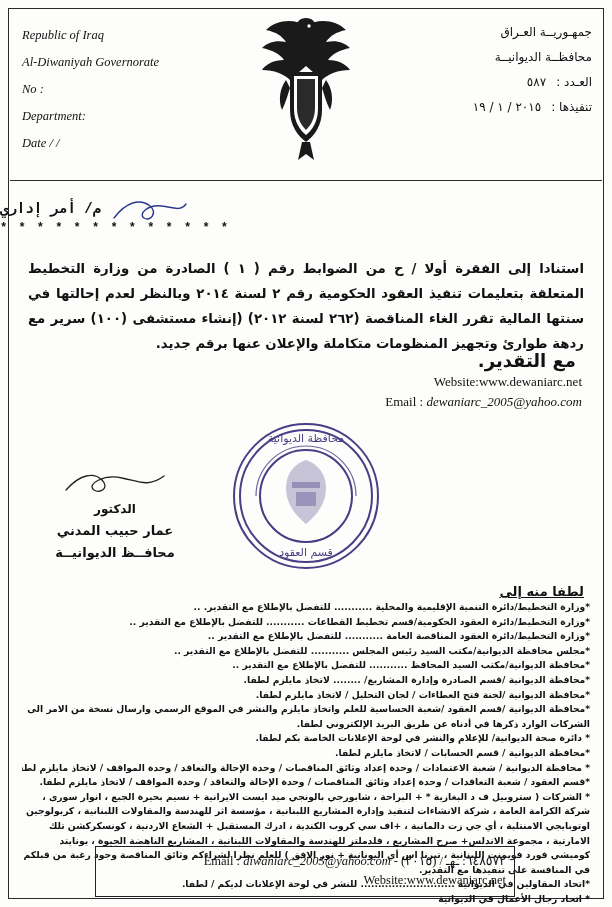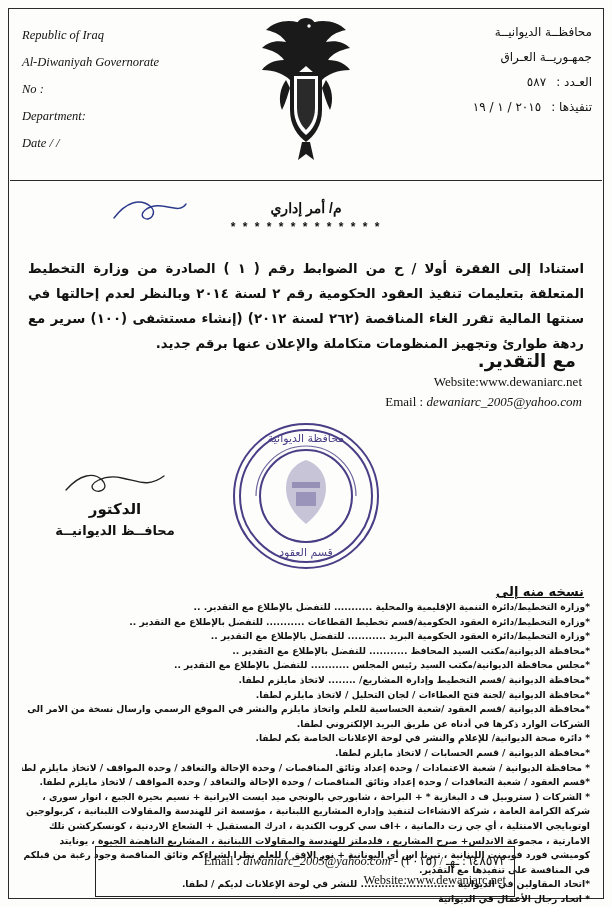--- a/index.html
+++ b/index.html
@@ -52,23 +52,23 @@
     width:96px;height:150px;
     text-align:center;
   }
   .rule{
     position:absolute;left:10px;right:10px;top:180px;
     border-top:1.4px solid #2a2a2a;
   }
   
   .subject{
     position:absolute;left:0;right:0;top:200px;
-    text-align:center;
-    direction:rtl;
-    font-family:Liberation Sans, sans-serif;
+    text-align:left;
+    direction:rtl;
+    font-family:Liberation Mono, monospace;
     font-size:14px;
     font-weight:bold;
   }
   .subject .stars{
     display:block;
     font-size:12px;
     letter-spacing:2px;
     margin-top:4px;
   }
   .signature-scribble{
@@ -105,21 +105,21 @@
   .signer{
     position:absolute;left:20px;top:470px;width:190px;
     text-align:center;
     direction:rtl;
     font-family:"DejaVu Sans", sans-serif;
     font-size:13px;
     line-height:22px;
     font-weight:bold;
   }
   .signer .sig-mark{display:block;height:28px;}
-  .signer .title{font-size:15px;}
+  .signer .title{font-size:12px;}
   
   .dist-title{
     position:absolute;right:28px;top:584px;
     direction:rtl;
     font-family:"DejaVu Sans", sans-serif;
     font-size:13px;font-weight:bold;
     text-decoration:underline;
   }
   .dist{
     position:absolute;left:22px;right:22px;top:600px;
@@ -178,22 +178,22 @@
 
           <path d="M44 128 L52 128 L56 146 L48 140 L40 146 Z"></path>
 
           <path d="M28 66 C 22 74, 20 86, 24 96 C 28 88, 30 80, 32 74 Z"></path>
           <path d="M68 66 C 74 74, 76 86, 72 96 C 68 88, 66 80, 64 74 Z"></path>
         </g>
       </svg>
     </div>
 
     <div class="hdr-right">
+      <div class="sp">جمهـوريــة العـراق</div>
       <div class="sp">محافظــة الديوانيــة</div>
-      <div class="sp">جمهـوريــة العـراق</div>
       <div class="num-line">
         <span>العـدد :</span>
         <span>٥٨٧</span>
       </div>
       <div class="num-line">
         <span>تنفيذها :</span>
         <span>٢٠١٥ / ١ / ١٩</span>
       </div>
     </div>
   </div>
@@ -243,31 +243,32 @@
     </svg>
   </div>
 
   <div class="signer">
     <span class="sig-mark">
       <svg width="110" height="26" viewBox="0 0 110 26">
         <path d="M6 20 C 20 4, 34 2, 42 10 C 50 18, 40 24, 34 20 C 26 14, 44 4, 62 8 C 78 11, 88 18, 104 6" stroke="#222" stroke-width="1.3" fill="none" stroke-linecap="round"></path>
       </svg>
     </span>
     <div class="title">الدكتور</div>
+    <div>عمار حبيب المدني</div>
     <div>محافــظ الديوانيــة</div>
   </div>
 
-  <div class="dist-title">نسخه منه إلى</div>
+  <div class="dist-title">لطفا منه إلى</div>
   <div class="dist">
     <div>*وزارة التخطيط/دائرة التنمية الإقليمية والمحلية ........... للتفضل بالإطلاع مع التقدير. ..</div>
     <div>*وزارة التخطيط/دائرة العقود الحكومية/قسم تخطيط القطاعات ........... للتفضل بالإطلاع مع التقدير ..</div>
-    <div>*وزارة التخطيط/دائرة العقود الحكومية البريد ........... للتفضل بالإطلاع مع التقدير ..</div>
+    <div>*وزارة التخطيط/دائرة العقود المناقصة العامة ........... للتفضل بالإطلاع مع التقدير ..</div>
+    <div>*مجلس محافظة الديوانية/مكتب السيد رئيس المجلس ........... للتفضل بالإطلاع مع التقدير ..</div>
     <div>*محافظة الديوانية/مكتب السيد المحافظ ........... للتفضل بالإطلاع مع التقدير ..</div>
-    <div>*مجلس محافظة الديوانية/مكتب السيد رئيس المجلس ........... للتفضل بالإطلاع مع التقدير ..</div>
-    <div>*محافظة الديوانية /قسم التخطيط وإدارة المشاريع/ ........ لاتخاذ مايلزم لطفا.</div>
+    <div>*محافظة الديوانية /قسم الصادرة وإدارة المشاريع/ ........ لاتخاذ مايلزم لطفا.</div>
     <div>*محافظة الديوانية /لجنة فتح العطاءات / لجان التحليل / لاتخاذ مايلزم لطفا.</div>
     <div class="wrap">*محافظة الديوانية /قسم العقود /شعبة الحساسية للعلم واتخاذ مايلزم والنشر في الموقع الرسمي وارسال نسخة من الامر الى الشركات الوارد ذكرها في أدناه عن طريق البريد الإلكتروني لطفا.</div>
     <div>* دائرة صحة الديوانية/ للإعلام والنشر في لوحة الإعلانات الخاصة بكم لطفا.</div>
     <div>*محافظة الديوانية / قسم الحسابات / لاتخاذ مايلزم لطفا.</div>
     <div>* محافظة الديوانية / شعبة الاعتمادات / وحدة إعداد وثائق المناقصات / وحدة الإحالة والتعاقد / وحدة المواقف / لاتخاذ مايلزم لطفا.</div>
     <div>*قسم العقود / شعبة التعاقدات / وحدة إعداد وثائق المناقصات / وحدة الإحالة والتعاقد / وحدة المواقف / لاتخاذ مايلزم لطفا.</div>
     <div class="wrap">* الشركات ( ستروبيل ف د البغازية * + البراحة ، شابورجي بالونجي ميد ايست الايرانية + نسيم بحيرة الجبع ، انوار سورى ، شركة الكرامة العامة ، شركة الانشاءات لتنفيذ وإدارة المشاريع اللبنانية ، مؤسسة اثر للهندسة والمقاولات اللبنانية ، كربولوجين اوتوبايجي الامنتلية ، أي جي زت دالمانية ، +اف سي كروب الكندية ، ادرك المستقبل + الشعاع الاردنية ، كونسكركشن تلك الامارتية ، مجموعة الاندلس+ صرح المشاريع ، فلدملتز للهندسة والمقاولات اللبنانية ، المشاريع الناهضة الجيوة ، يونايتد كوميشي فورد فويمنت اللبنانية ، تيرنا اس أي اليونانية + نور الافق ) للعلم نظرا لشراءكم وثائق المناقصة وجود رغبة من قبلكم في المنافسة على تنفيذها مع التقدير.</div>
     <div>*اتحاد المقاولين في الديوانية ........................... للنشر في لوحة الإعلانات لديكم / لطفا.</div>
     <div>* اتحاد رجال الأعمال في الديوانية</div>
     <div>*لوحة الإعلانات في المحافظة</div>

